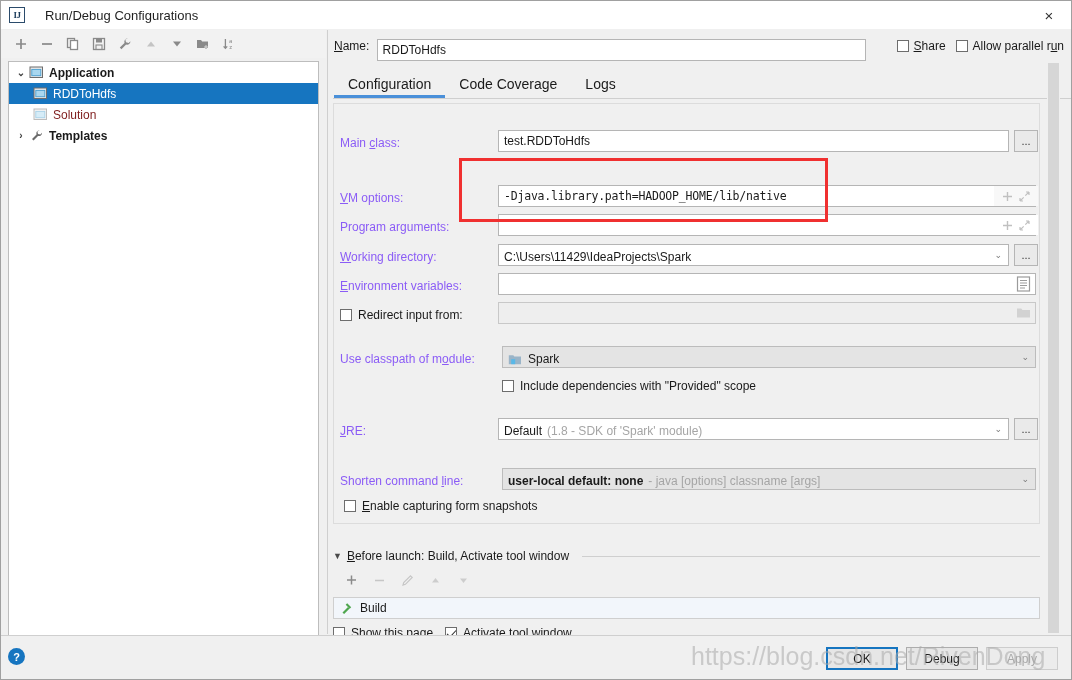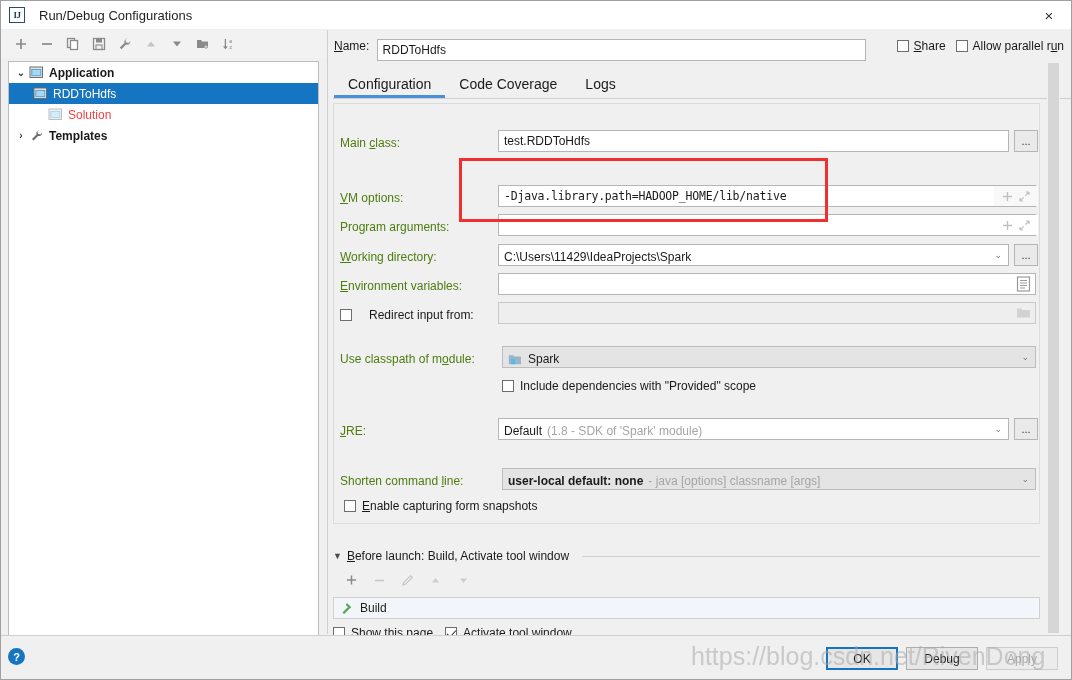--- a/index.html
+++ b/index.html
@@ -31,21 +31,21 @@
     width: 16px; height: 16px; margin-left: 8px;
     background: #ffffff;
     border: 1px solid #2b4b6b;
     display: flex; align-items: center; justify-content: center;
     font-size: 9px; font-weight: bold; color: #1a3a5a;
     font-family: "Liberation Serif", serif;
     line-height: 1;
     letter-spacing: -0.5px;
   }
   .title-text {
-    margin-left: 14px;
+    margin-left: 20px;
     font-size: 13px;
     color: #1f1f1f;
   }
   .close-btn {
     position: absolute; right: 0; top: 0;
     width: 44px; height: 28px;
     display: flex; align-items: center; justify-content: center;
     font-size: 15px; color: #333; cursor: pointer;
   }
 
@@ -75,21 +75,21 @@
   .tree-row {
     height: 21px;
     display: flex; align-items: center;
     padding-left: 4px;
     font-size: 12px;
     cursor: pointer;
     white-space: nowrap;
   }
   .tree-row.selected { background: #1675c0; color: #ffffff; }
   .tree-row.bold { font-weight: bold; }
-  .tree-row.dim { color: #ef4444; margin-left: 15px; }
+  .tree-row.dim { color: #7f1d1d; }
   .chevron {
     width: 16px; text-align: center; font-size: 10px; color: #3c3c3c;
     display: inline-block; line-height: 1;
   }
   .tree-indent { width: 20px; display: inline-block; }
   .node-icon {
     width: 15px; height: 13px; margin-right: 5px;
     flex: 0 0 auto;
   }
 
@@ -166,21 +166,21 @@
 
   
   .formpanel {
     position: absolute; left: 6px; top: 73px;
     width: 1030px; height: 460px;
     background: #f0f0f0;
     border: 1px solid #dcdcdc;
   }
   .flabel {
     position: absolute;
-    font-size: 12px; color: #4d7c0f;
+    font-size: 12px; color: #8b5cf6;
     white-space: nowrap;
   }
 
   .iconbtn {
     width: 24px; height: 22px;
     background: #eaeaea;
     border: 1px solid #b5b5b5;
     display: flex; align-items: center; justify-content: center;
     cursor: pointer;
     font-size: 11px; color: #333;
@@ -464,21 +464,21 @@
       <span class="u">E</span>nvironment variables:
     </span>
     <div class="txtfield" style="position:absolute;left:164px;top:169px;width:538px"></div>
     <div style="position:absolute;left:682px;top:172px">
       <svg width="15" height="16" viewBox="0 0 15 16">
           <rect x="1.5" y="1" width="12" height="14" fill="#fff" stroke="#9b9b9b" stroke-width="1.2"></rect>
           <path d="M4 4.5h7M4 7h7M4 9.5h7M4 12h5" stroke="#9b9b9b" stroke-width="1.1"></path>
         </svg>
     </div>
 
-    <span style="position:absolute;left:6px;top:204px;display:flex;align-items:center;gap:17px">
+    <span style="position:absolute;left:6px;top:204px;display:flex;align-items:center;gap:6px">
       <span class="cbx"></span>
       <span class="lbl">Redirect input from:</span>
     </span>
     <div class="txtfield disabled" style="position:absolute;left:164px;top:198px;width:538px"></div>
     <div style="position:absolute;left:682px;top:202px">
       <svg width="15" height="13" viewBox="0 0 15 13">
           <path d="M1 2.5h4.2L6.5 4H14v7.5H1z" fill="#d2d2d2"></path>
         </svg>
     </div>
 

